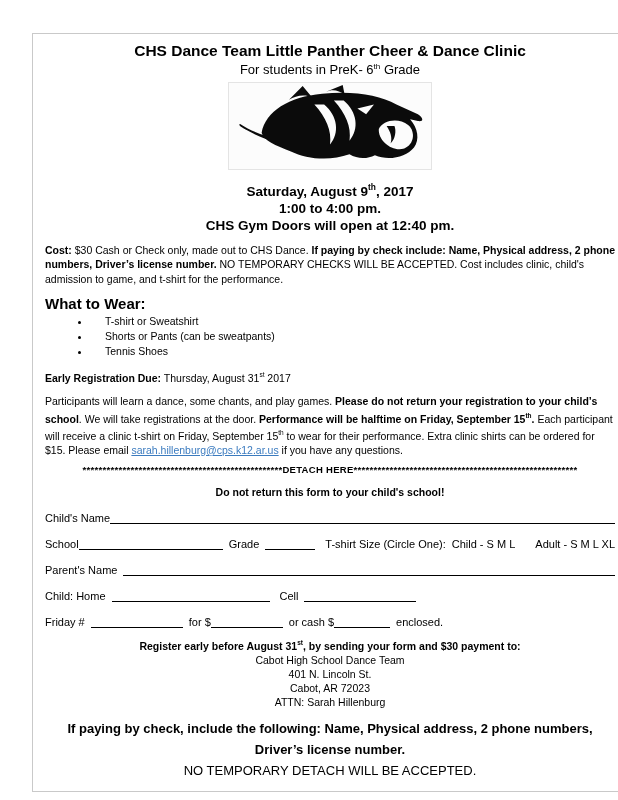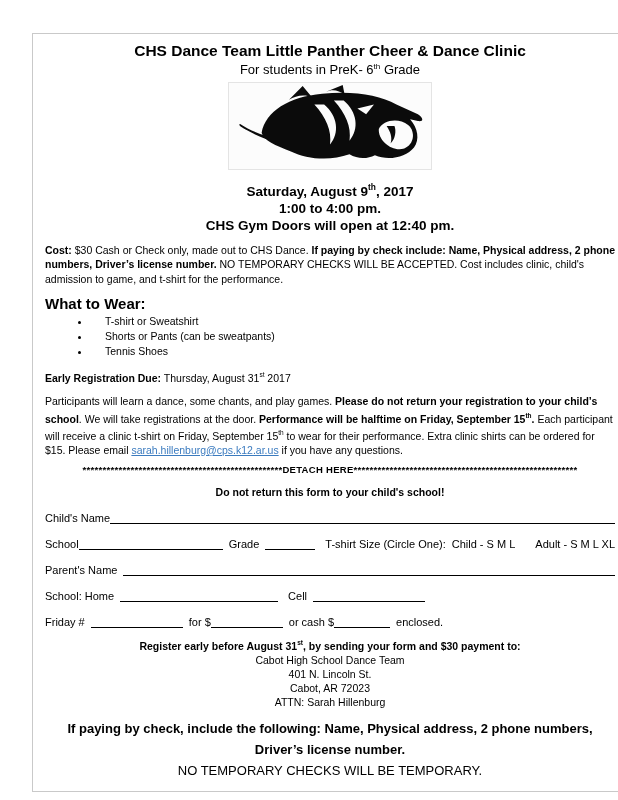--- a/index.html
+++ b/index.html
@@ -139,21 +139,21 @@
       <span class="gap-s">Child - S M L</span>
       <span class="gap-l">Adult - S M L XL</span>
     </div>
 
     <div class="form-row">
       <span>Parent's Name</span>
       <span class="blank fill gap-s"></span>
     </div>
 
     <div class="form-row">
-      <span>School: Home</span>
+      <span>Child: Home</span>
       <span class="blank gap-s" style="width:158px"></span>
       <span class="gap-m">Cell</span>
       <span class="blank gap-s" style="width:112px"></span>
     </div>
 
     <div class="form-row">
       <span>Friday #</span>
       <span class="blank gap-s" style="width:92px"></span>
       <span class="gap-s">for $</span>
       <span class="blank" style="width:72px"></span>
@@ -167,17 +167,17 @@
         <span>Register early before August 31</span><span class="sup">st</span><span>, by sending your form and $30 payment to:</span>
       </div>
       <div>Cabot High School Dance Team</div>
       <div>401 N. Lincoln St.</div>
       <div>Cabot, AR 72023</div>
       <div>ATTN: Sarah Hillenburg</div>
     </div>
 
     <div class="footer-warning">
       <div class="b">If paying by check, include the following: Name, Physical address, 2 phone numbers, Driver’s license number.</div>
-      <div>NO TEMPORARY CHECKS WILL BE TEMPORARY.</div>
+      <div>NO TEMPORARY DETACH WILL BE ACCEPTED.</div>
     </div>
 
   </div>
 </div>
 
 </body></html>

